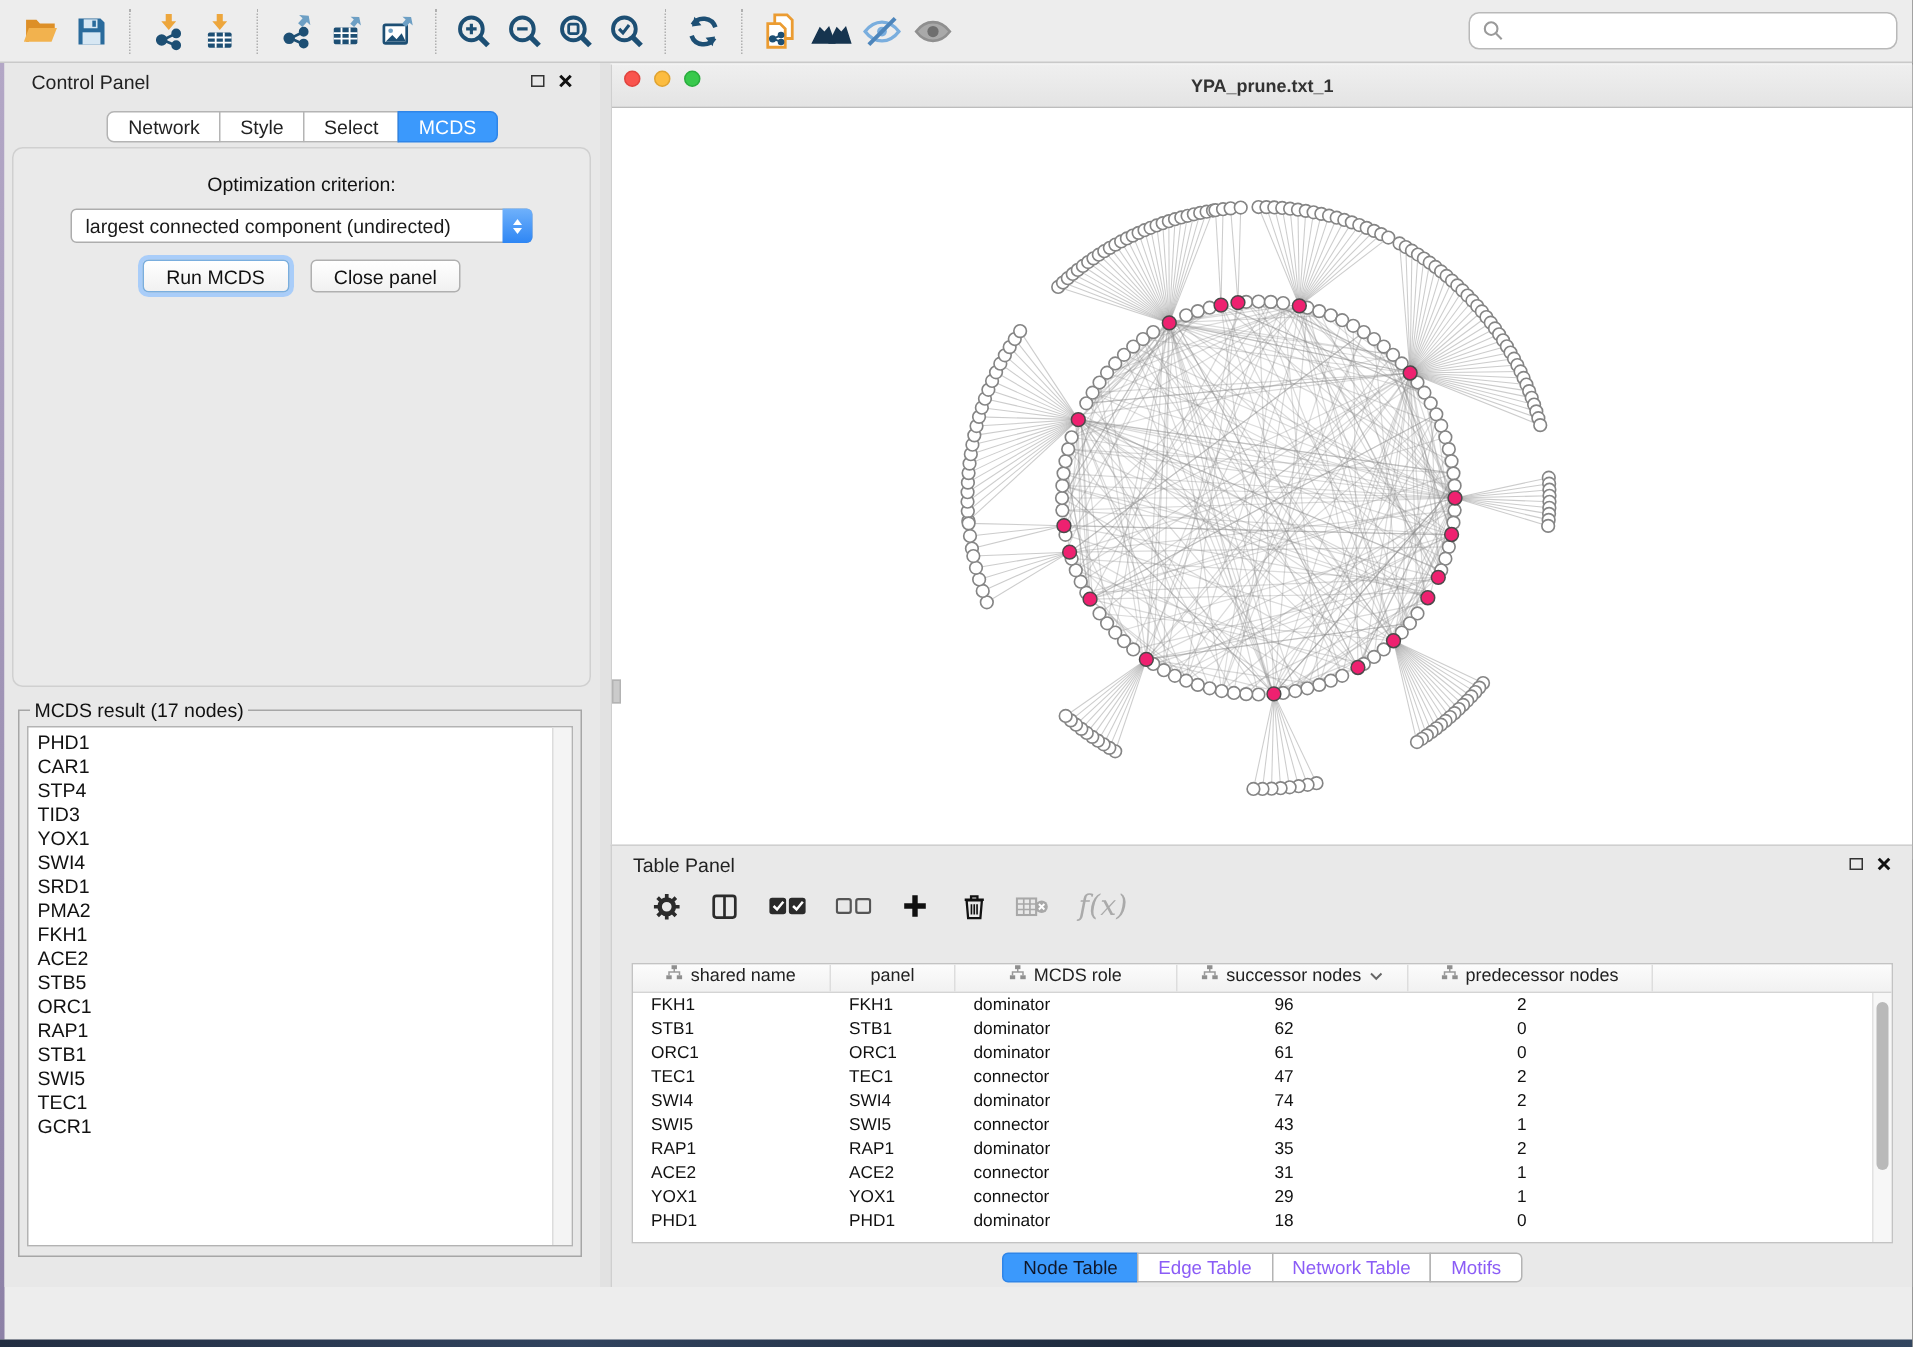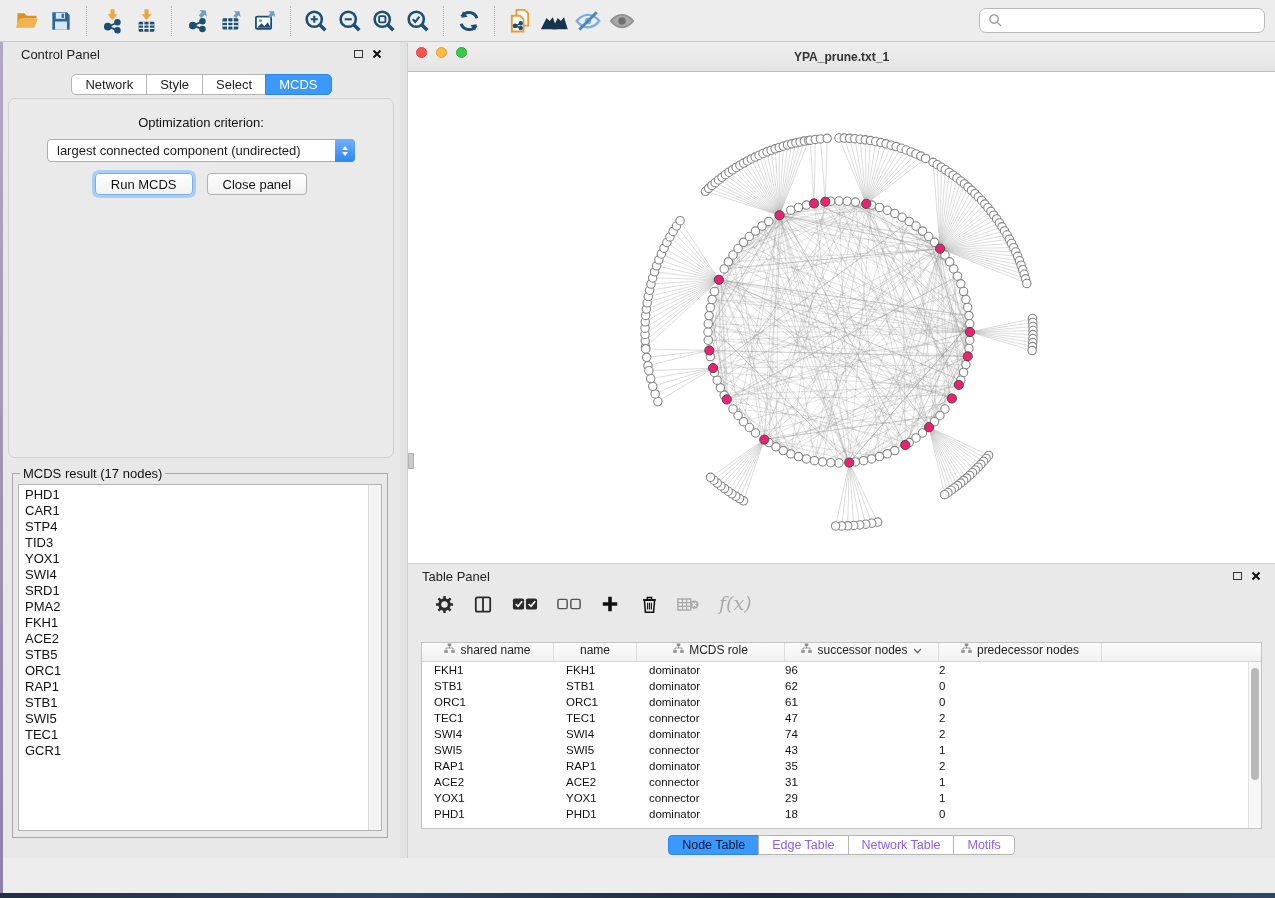--- a/index.html
+++ b/index.html
@@ -82,21 +82,21 @@
   .tp-ico{display:flex;align-items:center;justify-content:center;width:24px;height:26px;}
   #tp-table{position:absolute;left:13px;right:13px;top:78px;height:187px;background:#fff;
             border:1px solid #c3c3c3;overflow:hidden;}
   #tp-header{display:flex;height:19px;background:linear-gradient(#fcfcfc,#f1f1f1);
              border-bottom:1px solid #d4d4d4;}
   .th{display:flex;align-items:flex-start;justify-content:center;gap:5px;font-size:12px;color:#222;
       border-right:1px solid #ddd;flex:0 0 auto;height:100%;}
   .tr{display:flex;height:16px;align-items:center;}
   .td{font-size:11.5px;color:#111;flex:0 0 auto;white-space:nowrap;overflow:hidden;}
   .td.left{padding-left:12px;text-align:left;}
-  .td.right{padding-right:12px;text-align:left;}
+  .td.right{padding-right:12px;text-align:center;}
   #tp-scroll{position:absolute;top:19px;right:0;bottom:0;width:13px;background:#f7f7f7;border-left:1px solid #e2e2e2;}
   #tp-thumb{position:absolute;left:2px;top:6px;width:8px;height:112px;border-radius:4px;background:#b9b9b9;}
   #tp-tabs{position:absolute;left:0;top:271px;width:100%;display:flex;justify-content:center;}
   .btab{height:20px;line-height:18px;padding:0 13px;background:#fff;border:1px solid #b4b4b4;
         font-size:12.5px;margin-left:-1px;color:#8b5cf6;}
   .btab:first-child{border-radius:4px 0 0 4px;margin-left:0;}
   .btab:last-child{border-radius:0 4px 4px 0;}
   .btab.active{background:#3b99fc;border-color:#2f85e8;color:#0f172a;}
 
   
@@ -1098,21 +1098,21 @@
           <div class="th" style="width: 132px;">
             <span><svg width="11" height="11" viewBox="0 0 11 11">
                 <path d="M5.5 3v2M2 7.2V5h7v2.2" fill="none" stroke="#9a9a9a" stroke-width="1"></path>
                 <rect x="3.7" y="0.5" width="3.6" height="2.6" fill="#8f8f8f"></rect>
                 <rect x="0.2" y="7.2" width="3.6" height="2.6" fill="#8f8f8f"></rect>
                 <rect x="7.2" y="7.2" width="3.6" height="2.6" fill="#8f8f8f"></rect>
               </svg></span>
             <span>shared name</span>
           </div>
           <div class="th" style="width: 83px;">
-            <span>name</span>
+            <span>panel</span>
           </div>
           <div class="th" style="width: 148px;">
             <span><svg width="11" height="11" viewBox="0 0 11 11">
                 <path d="M5.5 3v2M2 7.2V5h7v2.2" fill="none" stroke="#9a9a9a" stroke-width="1"></path>
                 <rect x="3.7" y="0.5" width="3.6" height="2.6" fill="#8f8f8f"></rect>
                 <rect x="0.2" y="7.2" width="3.6" height="2.6" fill="#8f8f8f"></rect>
                 <rect x="7.2" y="7.2" width="3.6" height="2.6" fill="#8f8f8f"></rect>
               </svg></span>
             <span>MCDS role</span>
           </div>

